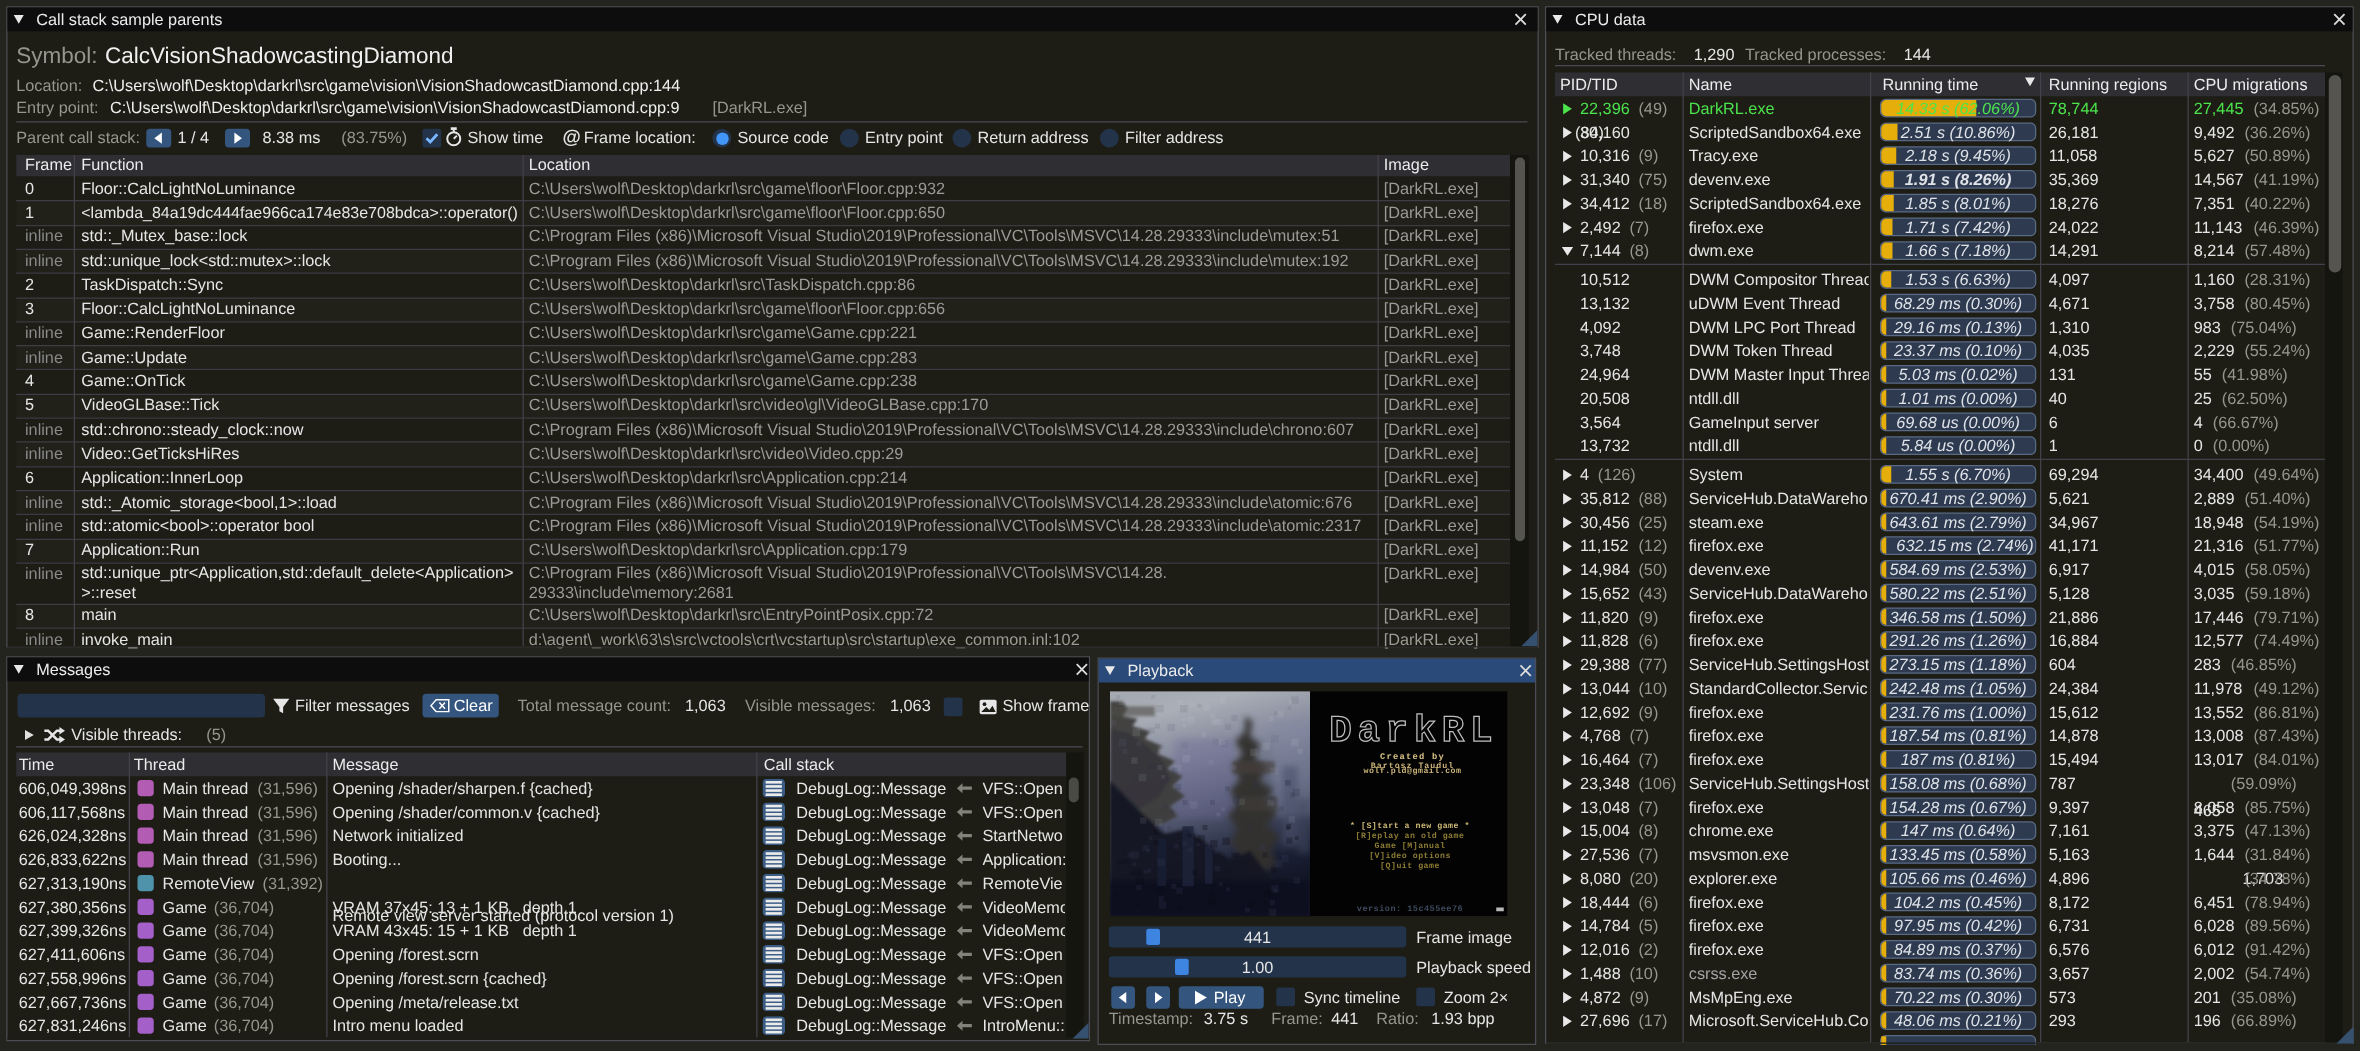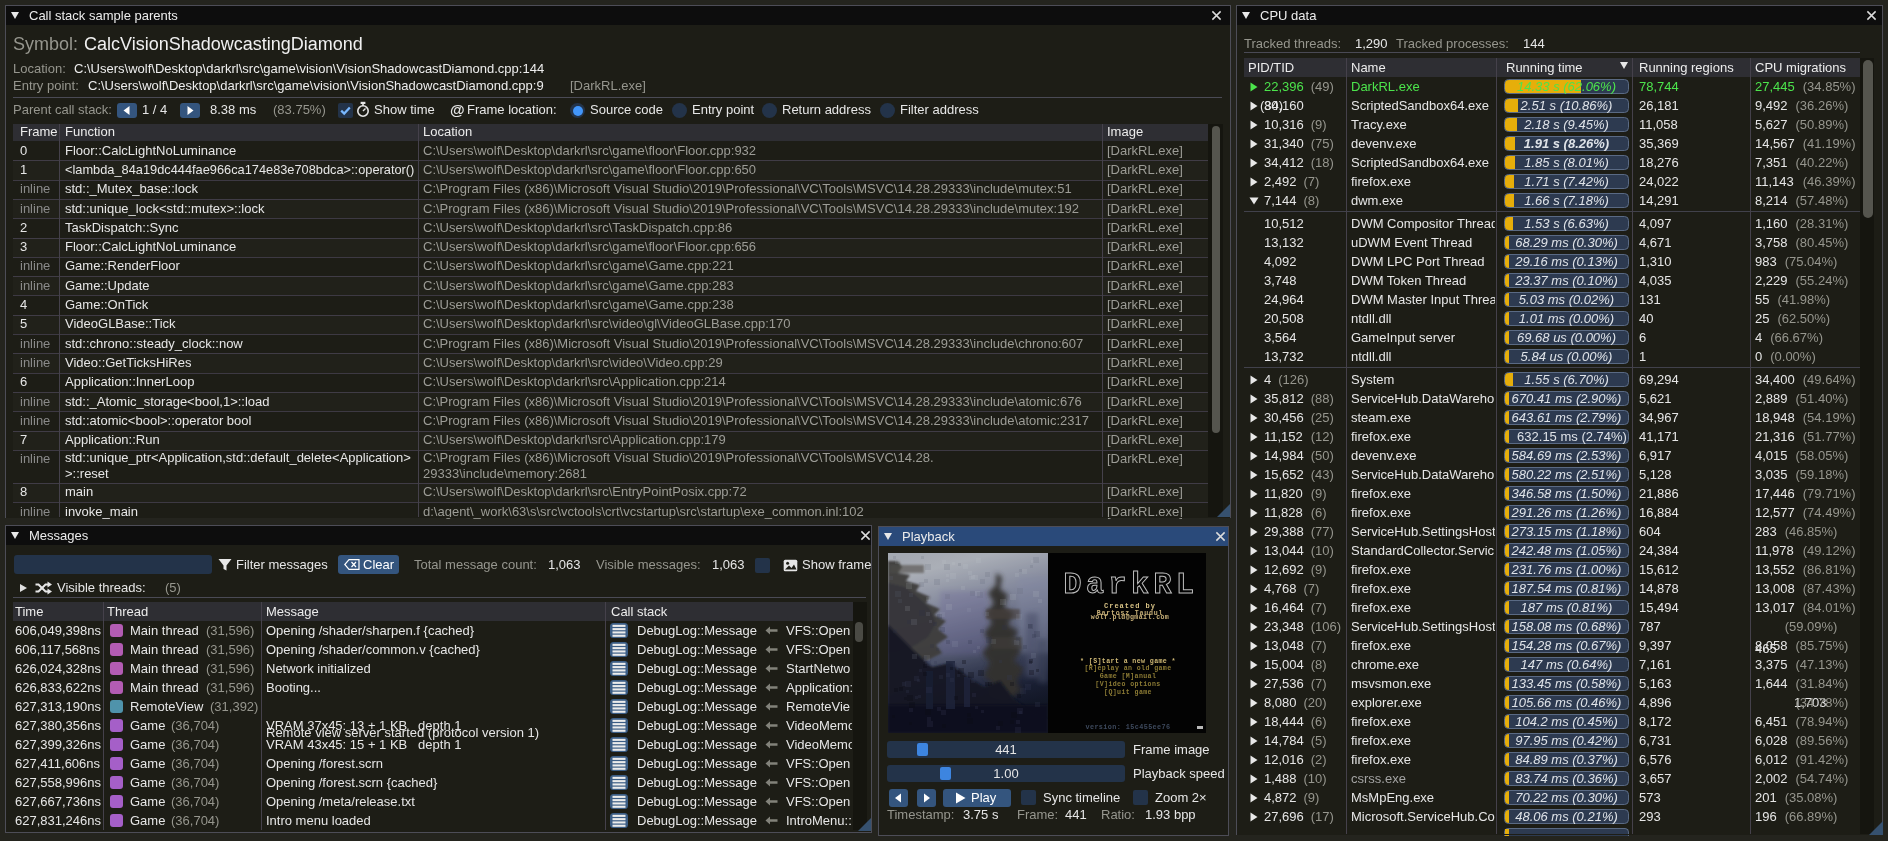--- a/index.html
+++ b/index.html
@@ -859,21 +859,21 @@
 <div style="position:absolute;left:1755px;top:408.5px;height:18px;line-height:18px;font-size:13px;color:#e6e6e6;white-space:pre;">18,948</div>
 <div style="position:absolute;left:1802.754px;top:408.5px;height:18px;line-height:18px;font-size:13px;color:#96968e;white-space:pre;">(54.19%)</div>
 <svg style="position:absolute;left:1250px;top:431.5px" width="8" height="10" viewBox="0 0 8 10">
     <path d="M0.5 0.5 L7.5 5 L0.5 9.5 Z" fill="#e8e8e8"></path>
   </svg>
 <div style="position:absolute;left:1264px;top:427.5px;height:18px;line-height:18px;font-size:13px;color:#e6e6e6;white-space:pre;">11,152</div>
 <div style="position:absolute;left:1310.754px;top:427.5px;height:18px;line-height:18px;font-size:13px;color:#96968e;white-space:pre;">(12)</div>
 <div style="position:absolute;left:1351px;top:427.5px;height:18px;line-height:18px;font-size:13px;color:#e6e6e6;white-space:pre;width:144px;overflow:hidden;">firefox.exe</div>
 <div style="position:absolute;left:1504px;top:428.5px;width:125px;height:15px;background:#2d3a50;border:1px solid #5a6a84;border-radius:4.5px;"></div>
 <div style="position:absolute;left:1505px;top:429.5px;width:3.5px;height:13px;background:#e6ae0a;border-radius:4px 0 0 4px;"></div>
-<div style="position:absolute;left:1504px;top:427.5px;height:18px;line-height:18px;font-size:13px;color:#dfe3e8;white-space:pre;width:136px;overflow:hidden;text-align:center;">632.15 ms (2.74%)</div>
+<div style="position:absolute;left:1504px;top:427.5px;height:18px;line-height:18px;font-size:13px;color:#dfe3e8;white-space:pre;font-style:italic;width:136px;overflow:hidden;text-align:center;">632.15 ms (2.74%)</div>
 <div style="position:absolute;left:1639px;top:427.5px;height:18px;line-height:18px;font-size:13px;color:#e6e6e6;white-space:pre;">41,171</div>
 <div style="position:absolute;left:1755px;top:427.5px;height:18px;line-height:18px;font-size:13px;color:#e6e6e6;white-space:pre;">21,316</div>
 <div style="position:absolute;left:1802.754px;top:427.5px;height:18px;line-height:18px;font-size:13px;color:#96968e;white-space:pre;">(51.77%)</div>
 <svg style="position:absolute;left:1250px;top:450.5px" width="8" height="10" viewBox="0 0 8 10">
     <path d="M0.5 0.5 L7.5 5 L0.5 9.5 Z" fill="#e8e8e8"></path>
   </svg>
 <div style="position:absolute;left:1264px;top:446.5px;height:18px;line-height:18px;font-size:13px;color:#e6e6e6;white-space:pre;">14,984</div>
 <div style="position:absolute;left:1310.754px;top:446.5px;height:18px;line-height:18px;font-size:13px;color:#96968e;white-space:pre;">(50)</div>
 <div style="position:absolute;left:1351px;top:446.5px;height:18px;line-height:18px;font-size:13px;color:#e6e6e6;white-space:pre;width:144px;overflow:hidden;">devenv.exe</div>
 <div style="position:absolute;left:1504px;top:447.5px;width:125px;height:15px;background:#2d3a50;border:1px solid #5a6a84;border-radius:4.5px;"></div>

